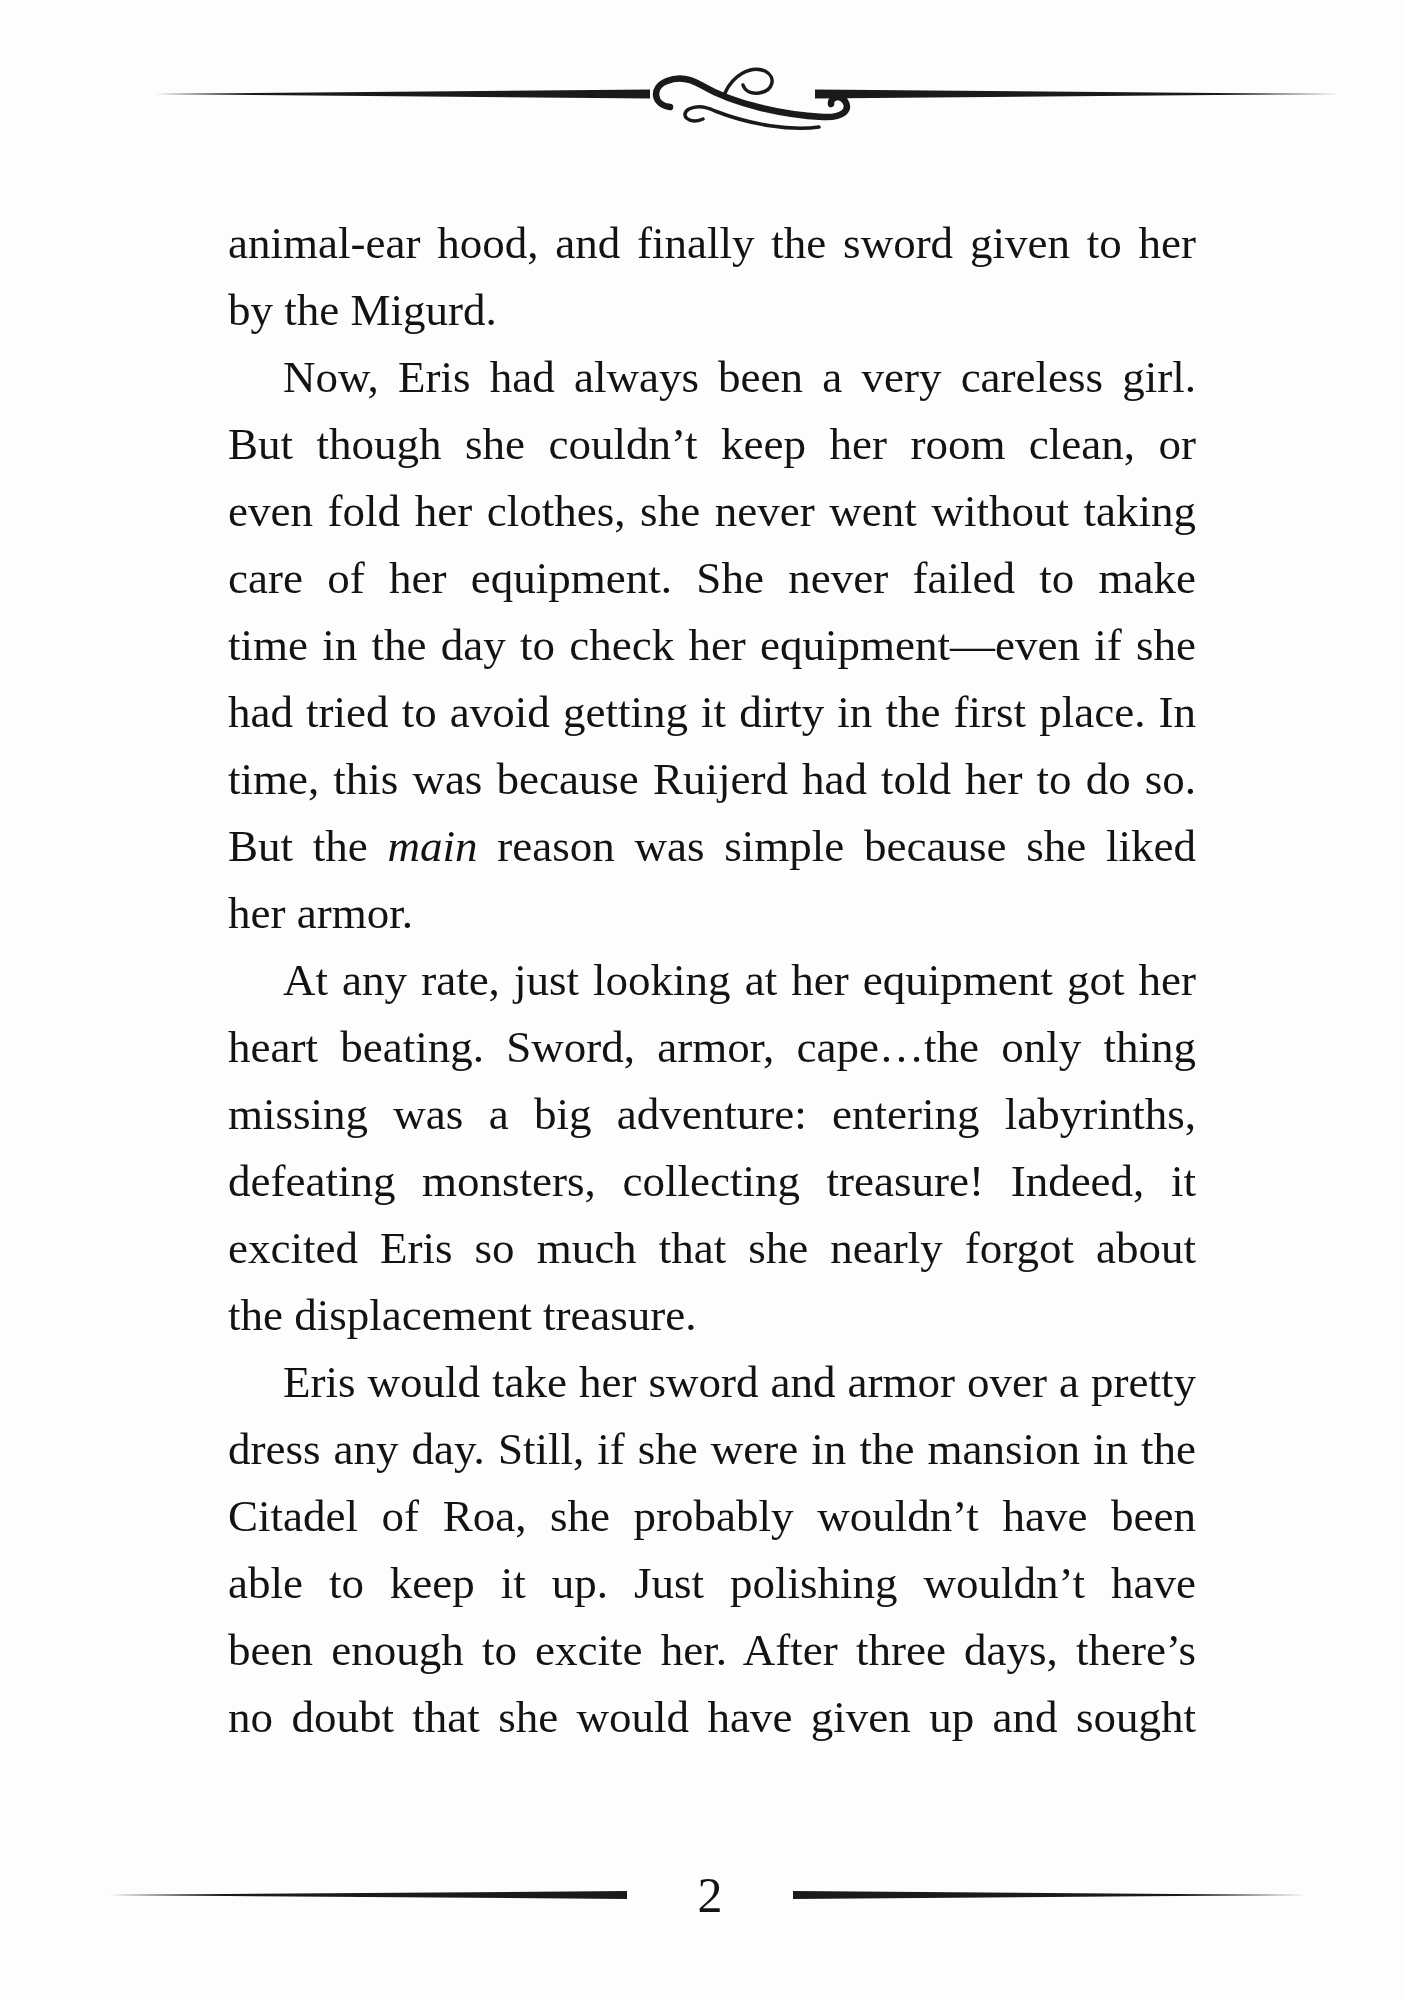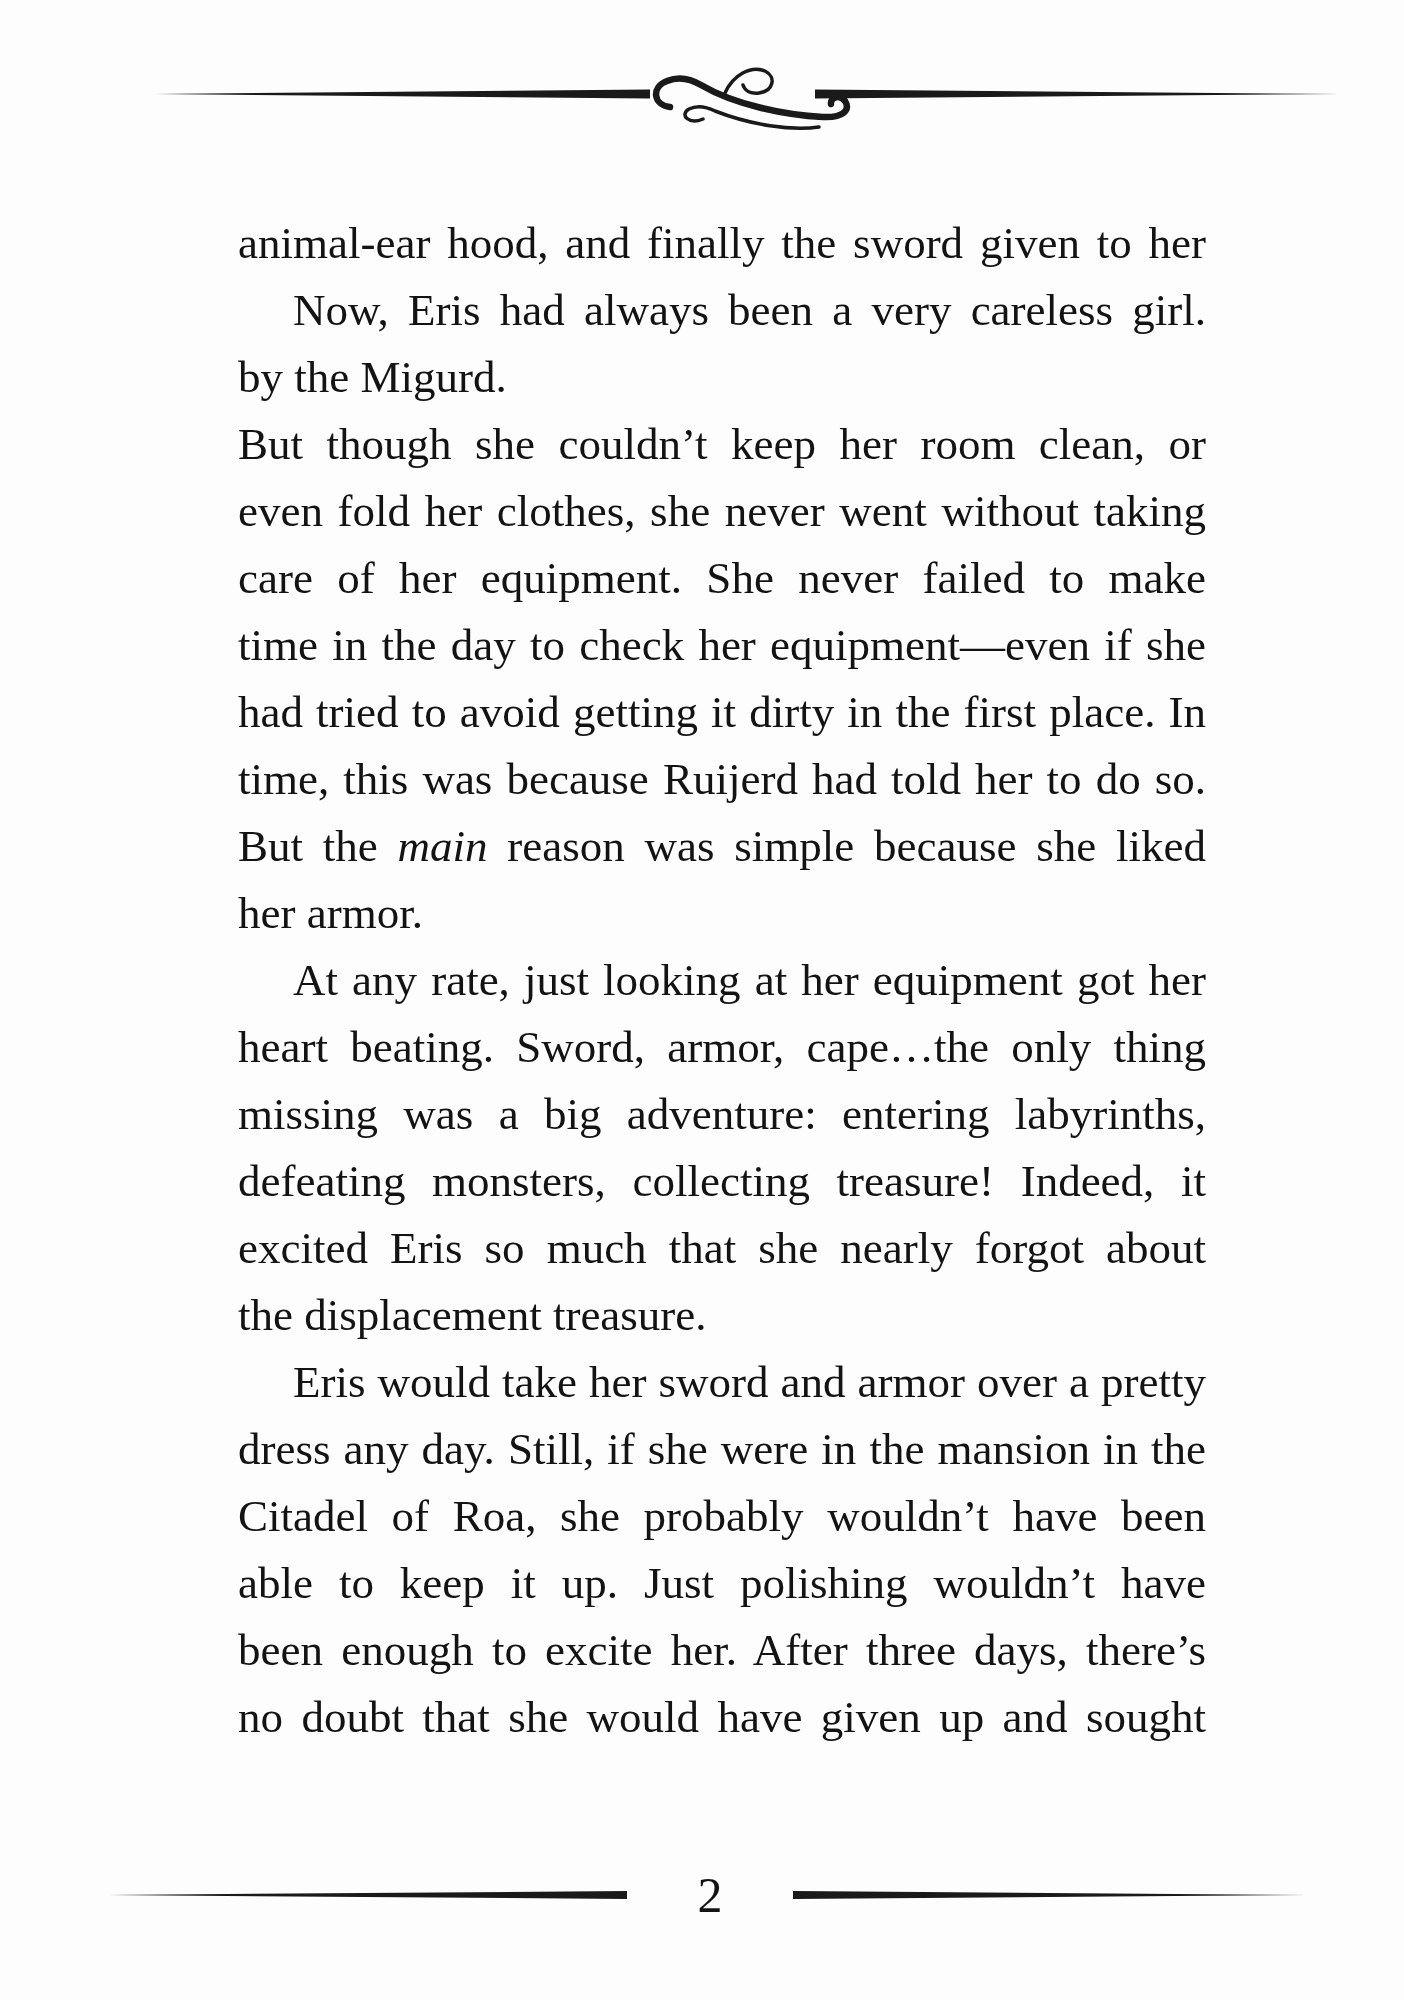--- a/index.html
+++ b/index.html
@@ -19,21 +19,20 @@
     width: 1185px;
     height: 85px;
   }
   .body-text {
     position: absolute;
     left: 228px;
     top: 210px;
     width: 968px;
     font-size: 45px;
     line-height: 67px;
-    margin-left: 10px;
   }
   .line {
     text-align: justify;
     text-align-last: justify;
   }
   .line.end { text-align-last: left; }
   .line.indent { text-indent: 55px; }
   .line em { }
   .footer {
     position: absolute;
@@ -65,23 +64,23 @@
     <polygon class="ink" points="0,42 495,37.5 495,46.5"></polygon>
     <polygon class="ink" points="660,37.5 660,46.5 1185,42"></polygon>
     <path class="swirl" stroke-width="6.5" d="M 515 55 C 498 53, 496 35, 512 29 C 524 24, 536 27, 546 33 C 580 53, 630 63, 668 65 C 688 66, 696 58, 690 49 C 685 42, 675 45, 676 52"></path>
     <path class="swirl" stroke-width="3.5" d="M 570 41 C 578 23, 596 13, 610 19 C 622 25, 618 39, 604 41 C 596 42, 590 39, 588 33"></path>
     <path class="swirl" stroke-width="3.5" d="M 548 67 C 534 73, 524 63, 534 57 C 542 53, 552 55, 560 59 C 596 73, 636 79, 664 75"></path>
   </svg>
 
   <div class="body-text">
 
     <div class="line">animal-ear hood, and finally the sword given to her</div>
+    <div class="line end">by the Migurd.</div>
+
     <div class="line indent">Now, Eris had always been a very careless girl.</div>
-
-    <div class="line end">by the Migurd.</div>
     <div class="line">But though she couldn’t keep her room clean, or</div>
     <div class="line">even fold her clothes, she never went without taking</div>
     <div class="line">care of her equipment. She never failed to make</div>
     <div class="line">time in the day to check her equipment—even if she</div>
     <div class="line">had tried to avoid getting it dirty in the first place. In</div>
     <div class="line">time, this was because Ruijerd had told her to do so.</div>
     <div class="line">
       <span>But the </span><em>main</em><span> reason was simple because she liked</span>
     </div>
     <div class="line end">her armor.</div>

